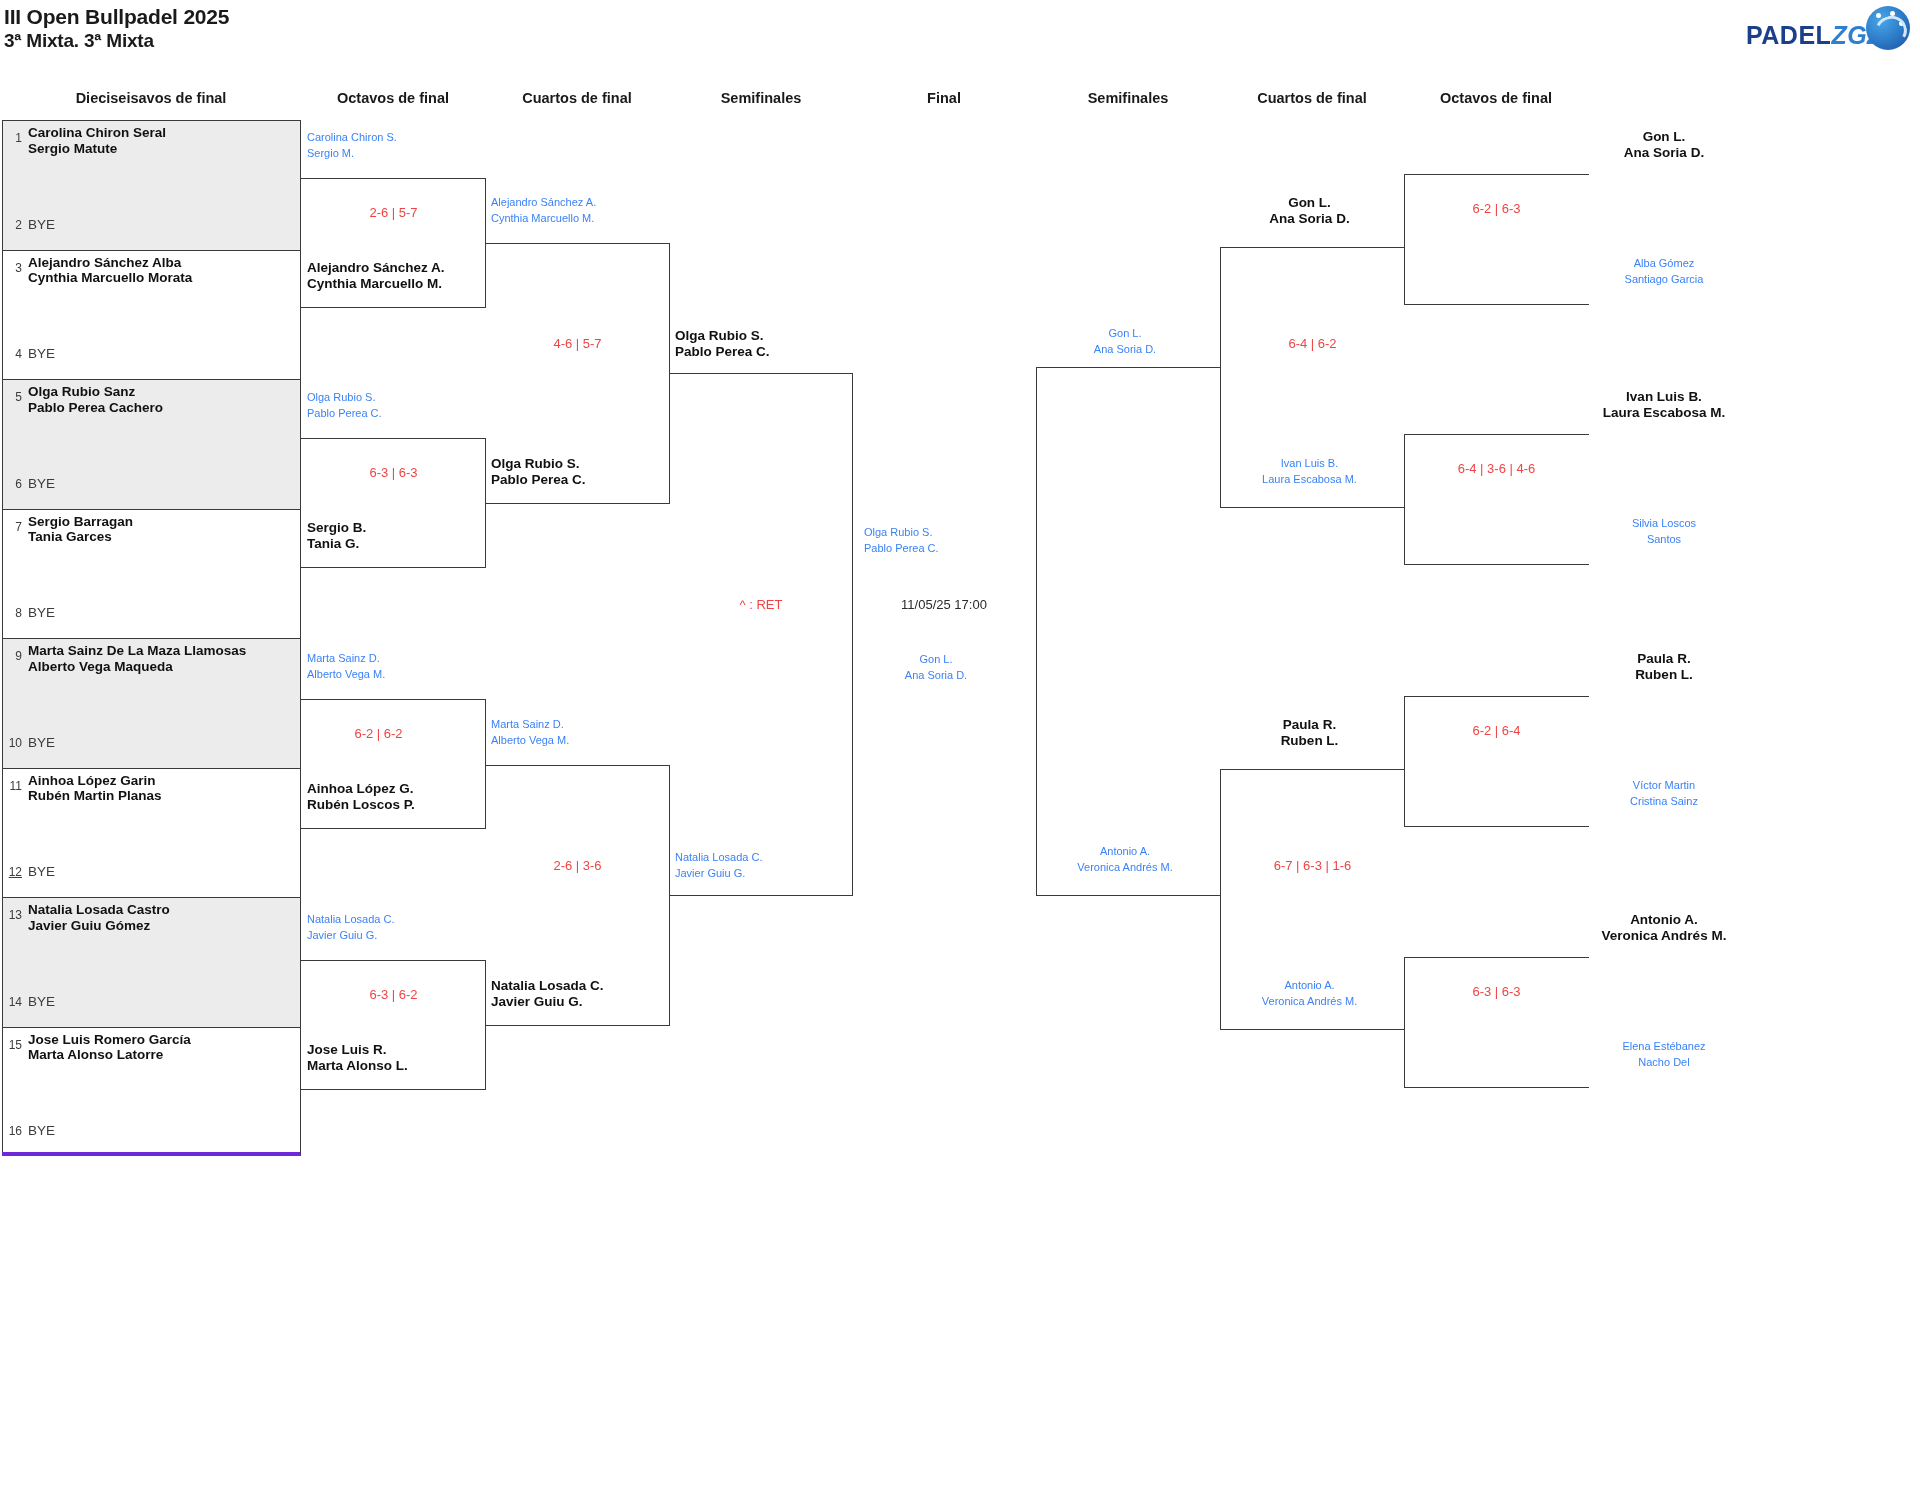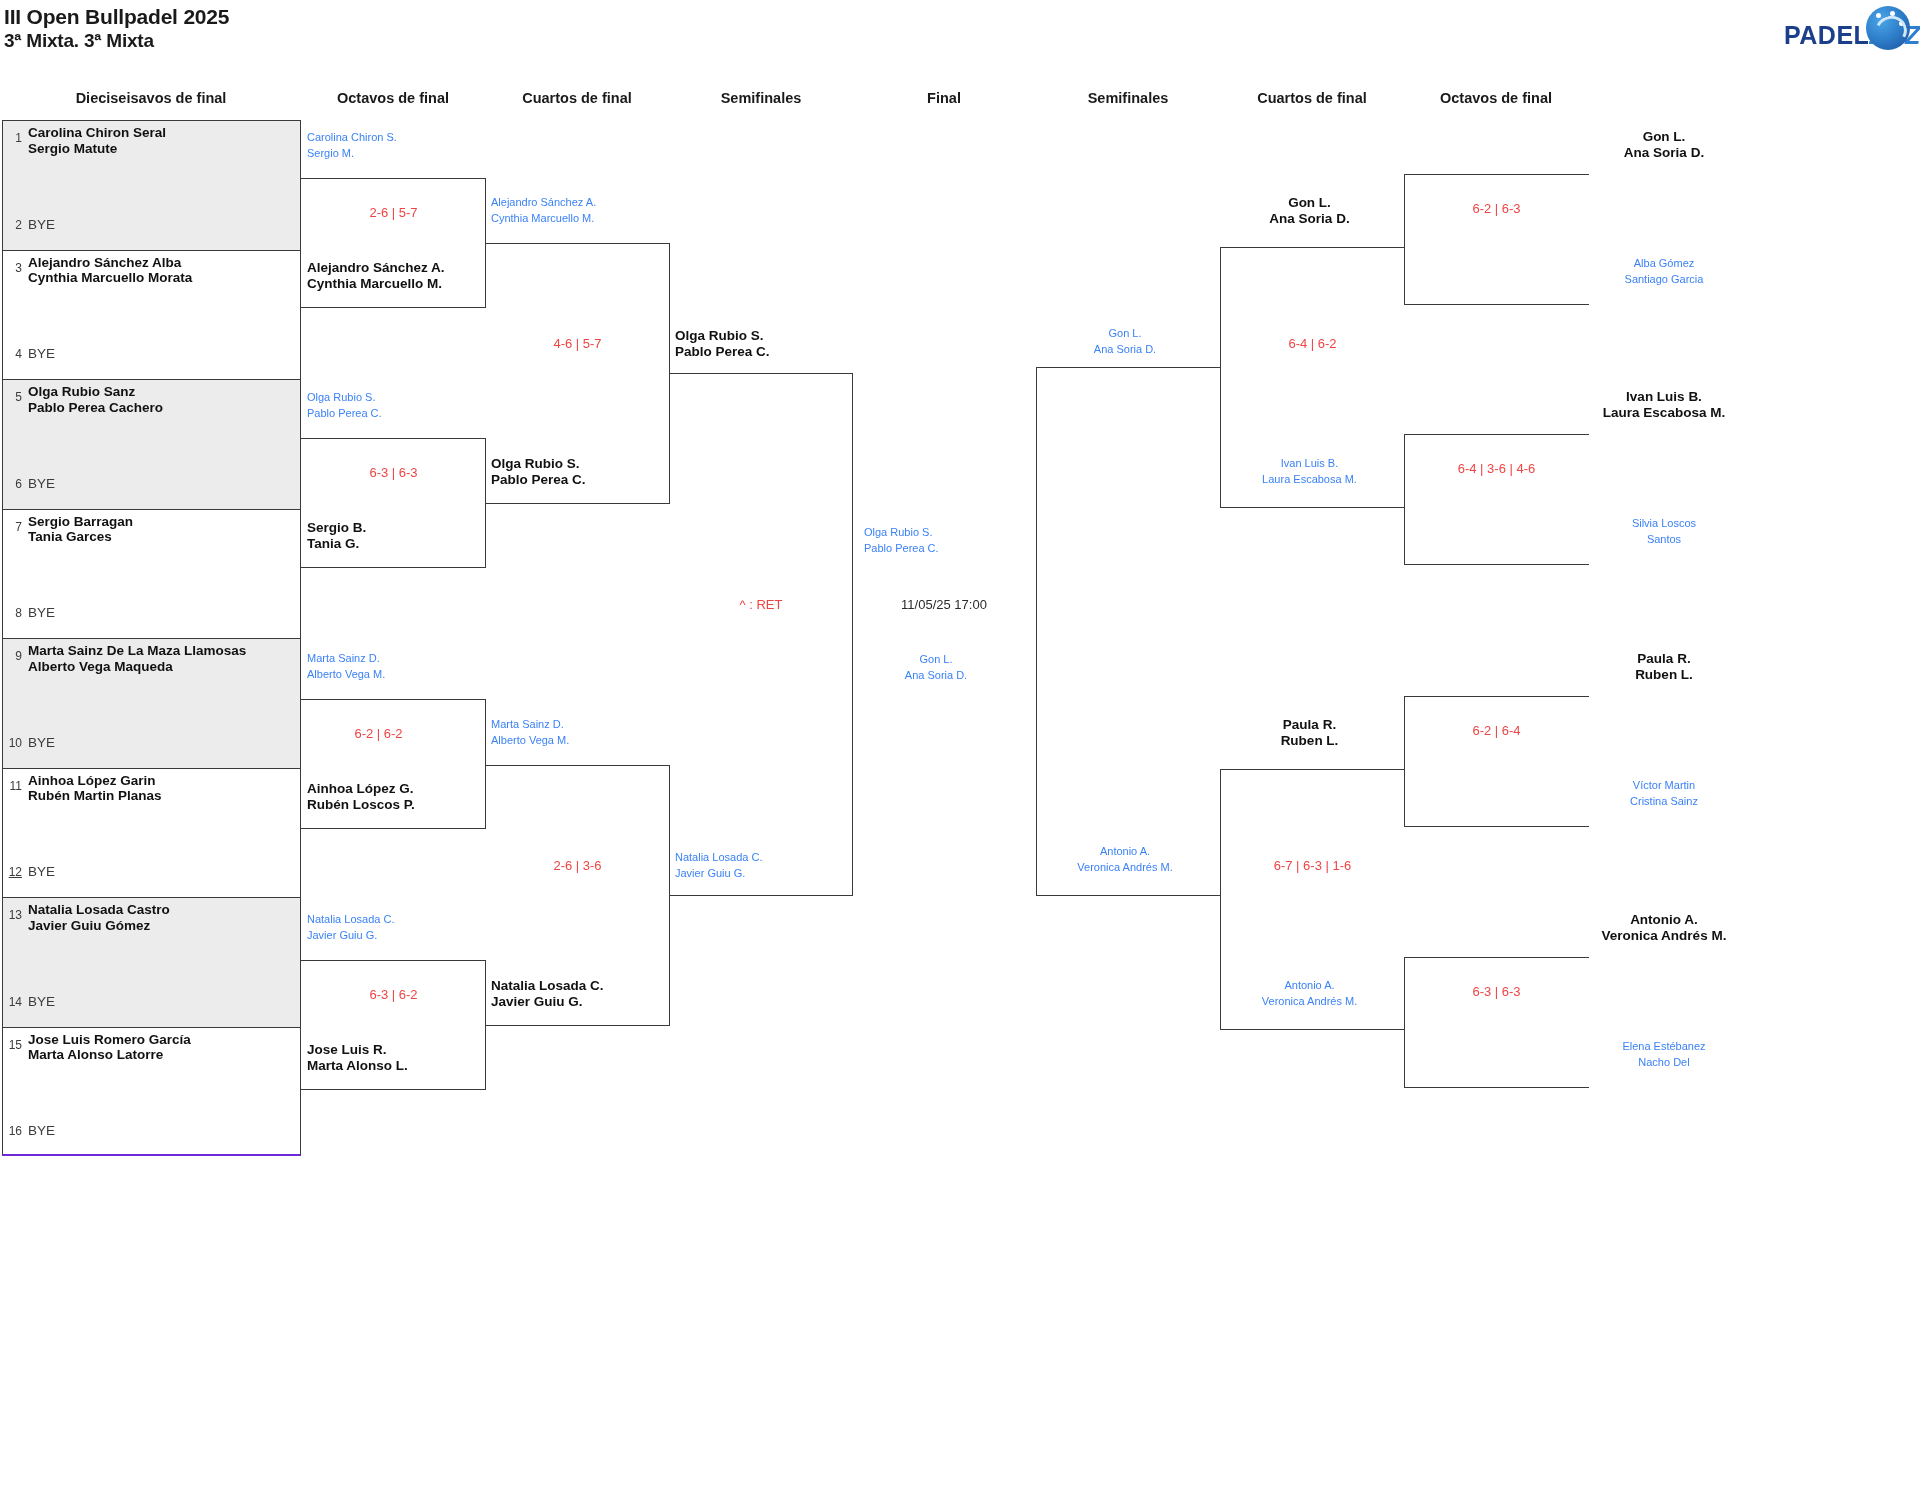--- a/index.html
+++ b/index.html
@@ -12,37 +12,37 @@
   }
   #root { position: relative; width: 1920px; height: 1506px; }
 
   
   .title-block { position: absolute; left: 4px; top: 4px; }
   .title-line1 { font-size: 21px; font-weight: bold; line-height: 25px; letter-spacing: -.2px; }
   .title-line2 { font-size: 19px; font-weight: bold; line-height: 24px; letter-spacing: -.2px; }
 
   .logo { position: absolute; right: 4px; top: 6px; width: 170px; height: 50px; }
   .logo-text { position: absolute; left: 0; bottom: 6px; font-size: 25px; font-weight: bold; letter-spacing: .5px; }
-  .logo-pad { color: #1b3f8b; margin-left: 38px; }
+  .logo-pad { color: #1b3f8b; }
   .logo-zgz { color: #2f7fd1; font-style: italic; }
   .logo-ball { position: absolute; right: 6px; top: 0; width: 44px; height: 44px; border-radius: 50%;
                background: radial-gradient(circle at 35% 32%, #4aa6e8 0%, #2e7ec9 48%, #1b4f9c 100%); }
   .logo-ball::after { content:""; position:absolute; left:9px; top:10px; width:26px; height:24px;
                       border-radius:50%; border:3px solid #cfe6fb; border-left-color:transparent; border-bottom-color:transparent;
                       transform: rotate(-18deg); }
   .logo-dot { position:absolute; width:5px; height:5px; border-radius:50%; background:#ffffff; }
 
   
   .round-head { position: absolute; top: 90px; font-size: 14.5px; font-weight: bold; text-align: center; white-space: nowrap; }
 
   
   .seedrow { position: absolute; border-top: 1px solid #3a3a3a; border-right: 1px solid #3a3a3a; }
   .seedrow.gray { background: #ececec; }
   .seedrow.white { background: #ffffff; }
-  .seedrow.last { border-bottom: 2px solid #6d28d9; }
+  .seedrow.last { border-bottom: 4px solid #6d28d9; }
   .seedrow .sr-left { position: absolute; left: 0; top: 0; bottom: 0; width: 1px; background: #3a3a3a; }
 
   .seed-num { position: absolute; font-size: 12px; color: #3c3c3c; text-align: right; width: 20px; }
   .team-bot { position: absolute; font-size: 13.5px; color: #3c3c3c; left: 26px; }
 
   
   .mbox { position: absolute; border: 1px solid #3a3a3a; }
   .mbox.noleft { border-left: none; }
   .mbox.noright { border-right: none; }
 

